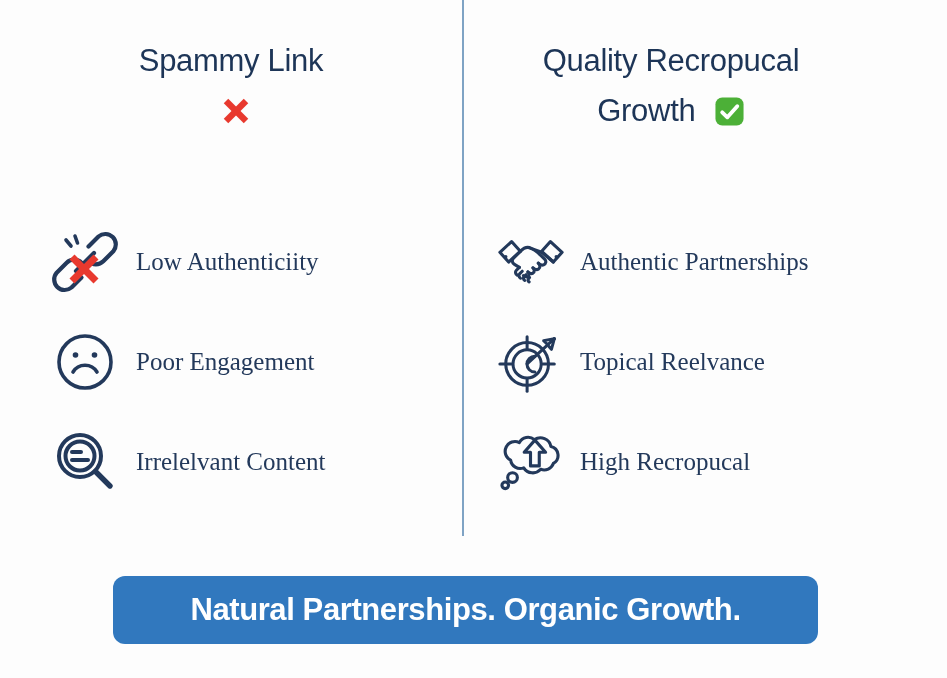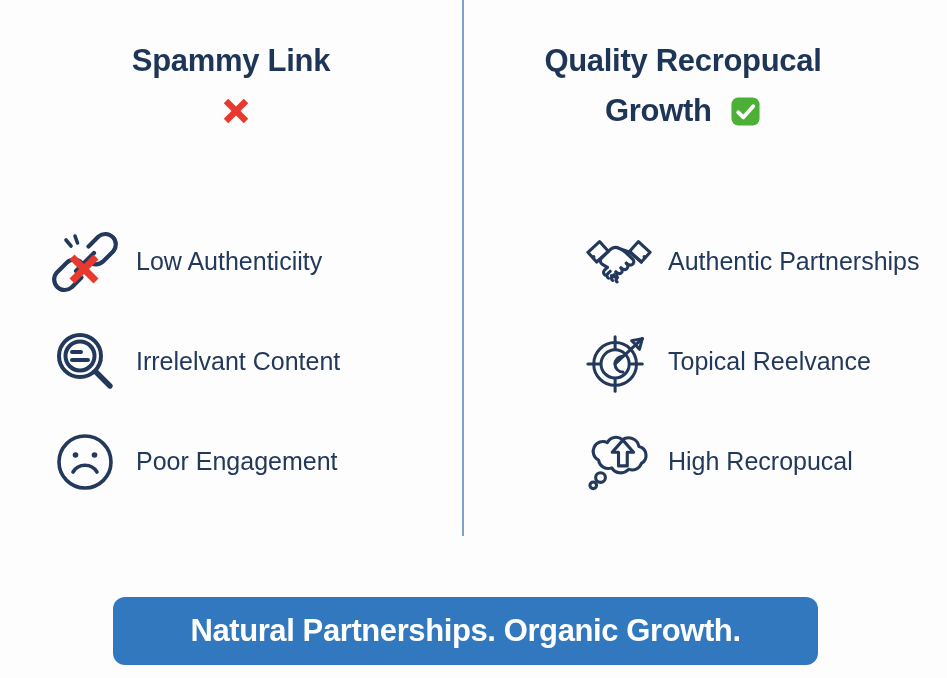--- a/index.html
+++ b/index.html
@@ -32,31 +32,31 @@
   }
 
   
   .column {
     position: absolute;
     top: 0;
     width: 462px;
     height: 540px;
   }
   .column.left  { left: 0px; }
-  .column.right { left: 476px; width: 414px; }
+  .column.right { left: 464px; width: 414px; }
 
   .col-heading {
     position: absolute;
     top: 36px;
     left: 0;
     width: 100%;
     text-align: center;
     color: #1d3557;
     font-size: 31px;
-    font-weight: bold;
+    font-weight: normal;
     line-height: 1.6;
     letter-spacing: -0.3px;
     padding: 0 11px;
     box-sizing: border-box;
   }
   .col-heading .line { display: block; }
   .mark {
     display: inline-block;
     vertical-align: -6px;
     margin-left: 10px;
@@ -72,44 +72,45 @@
     top: 212px;
     left: 0;
     width: 100%;
   }
   .feature {
     display: flex;
     align-items: center;
     height: 100px;
   }
   .left .feature  { padding-left: 50px; }
-  .right .feature { padding-left: 108px; }
+  .right .feature { padding-left: 32px; }
 
   .feature-icon {
     width: 70px;
     height: 70px;
     flex: 0 0 70px;
     display: flex;
     align-items: center;
     justify-content: center;
   }
   .feature-label {
     color: #23395b;
     font-size: 25px;
     line-height: 1.1;
     white-space: nowrap;
+    font-family: Liberation Serif, serif;
   }
   .left .feature-label  { margin-left: 16px; }
   .right .feature-label { margin-left: 14px; }
 
   
   .banner {
     position: absolute;
     left: 113px;
-    top: 597px;
+    top: 576px;
     width: 705px;
     height: 68px;
     background: #3178be;
     border-radius: 12px;
     display: flex;
     align-items: center;
     justify-content: center;
   }
   .banner-text {
     color: #ffffff;
@@ -161,46 +162,46 @@
               <line x1="45" y1="29" x2="21" y2="53"></line>
             </g>
           </svg>
         </span>
         <span class="feature-label">Low Authenticiity</span>
       </div>
 
       <div class="feature">
         <span class="feature-icon">
           <svg width="68" height="68" viewBox="0 0 68 68" aria-hidden="true">
+            <g fill="none" stroke="#23395b" stroke-width="3.6" stroke-linecap="round">
+              <circle cx="34" cy="34" r="26"></circle>
+              <path d="M22 44 a14 14 0 0 1 24 0"></path>
+            </g>
+            <g fill="#23395b">
+              <circle cx="24.5" cy="27" r="2.8"></circle>
+              <circle cx="43.5" cy="27" r="2.8"></circle>
+            </g>
+          </svg>
+        </span>
+        <span class="feature-label">Poor Engagement</span>
+      </div>
+
+      <div class="feature">
+        <span class="feature-icon">
+          <svg width="68" height="68" viewBox="0 0 68 68" aria-hidden="true">
             <g fill="none" stroke="#23395b" stroke-width="4" stroke-linecap="round" stroke-linejoin="round">
               <circle cx="29" cy="28" r="21"></circle>
               <circle cx="29" cy="28" r="14.5"></circle>
               <line x1="21" y1="24" x2="30" y2="24"></line>
               <line x1="21" y1="32" x2="37" y2="32"></line>
               <path d="M44.5 43.5 L59 58" stroke-width="5.4"></path>
             </g>
           </svg>
         </span>
         <span class="feature-label">Irrelelvant Content</span>
-      </div>
-
-      <div class="feature">
-        <span class="feature-icon">
-          <svg width="68" height="68" viewBox="0 0 68 68" aria-hidden="true">
-            <g fill="none" stroke="#23395b" stroke-width="3.6" stroke-linecap="round">
-              <circle cx="34" cy="34" r="26"></circle>
-              <path d="M22 44 a14 14 0 0 1 24 0"></path>
-            </g>
-            <g fill="#23395b">
-              <circle cx="24.5" cy="27" r="2.8"></circle>
-              <circle cx="43.5" cy="27" r="2.8"></circle>
-            </g>
-          </svg>
-        </span>
-        <span class="feature-label">Poor Engagement</span>
       </div>
 
     </div>
   </div>
 
   <div class="column right">
 
     <div class="col-heading">
       <span class="line">Quality Recropucal</span>
       <span class="line">

